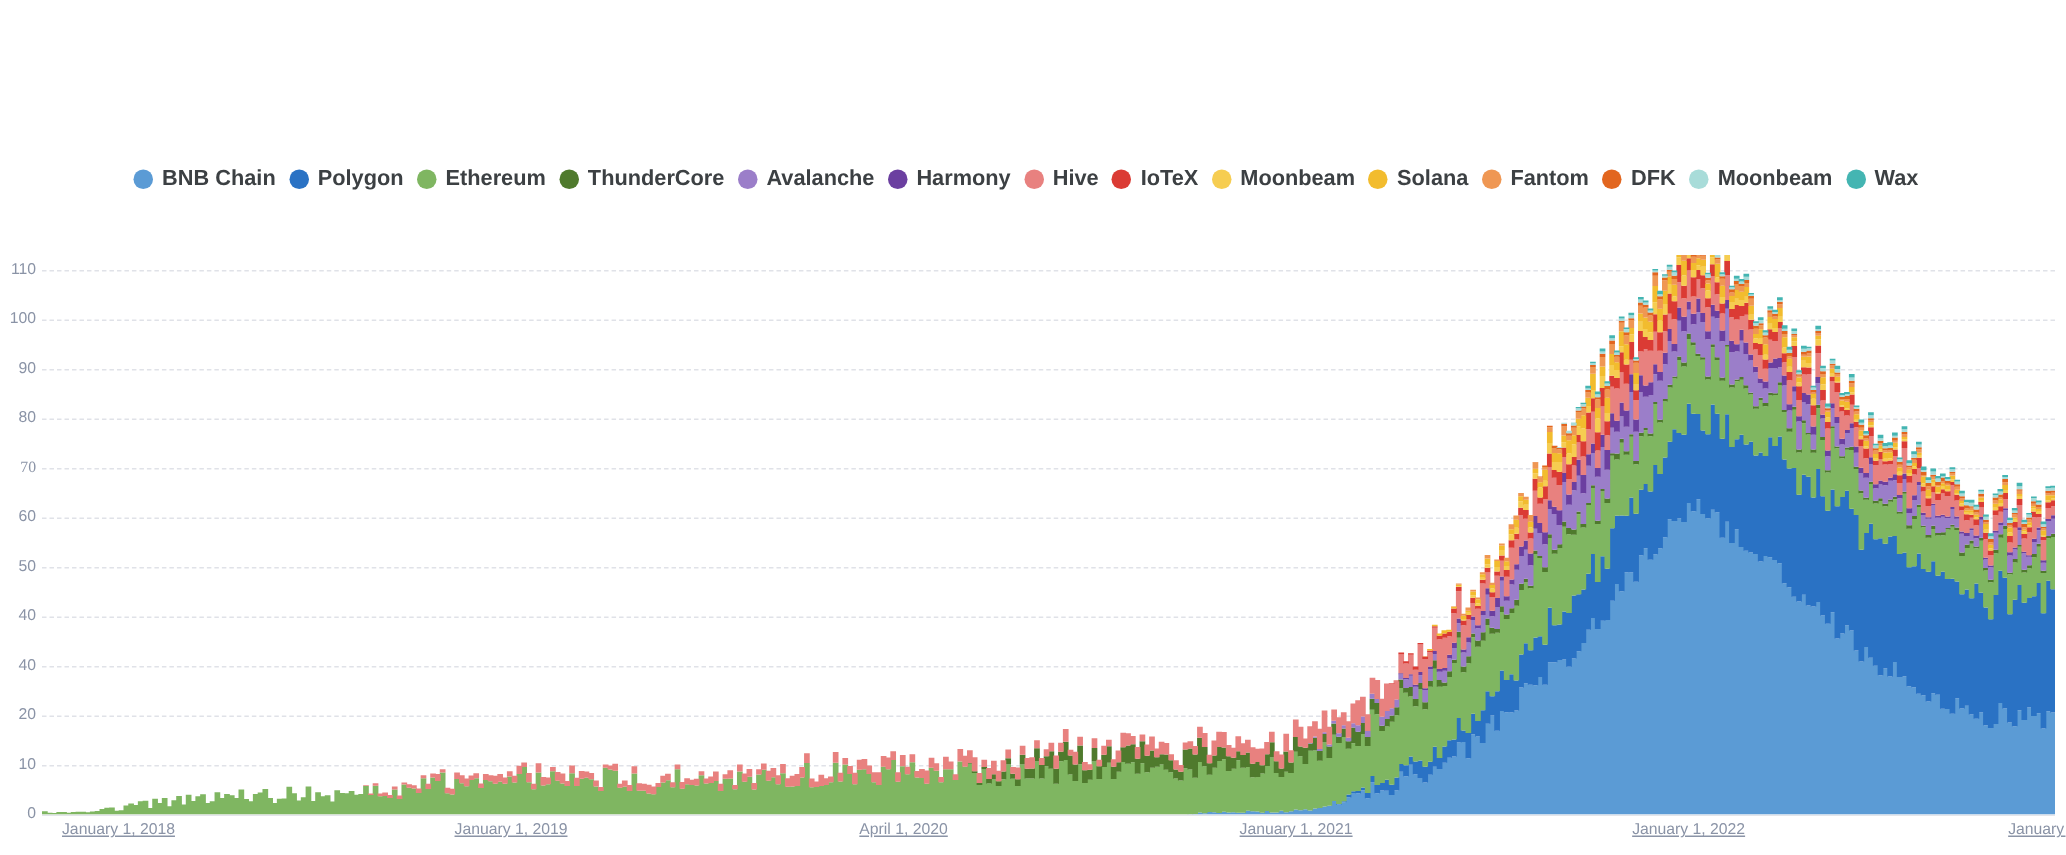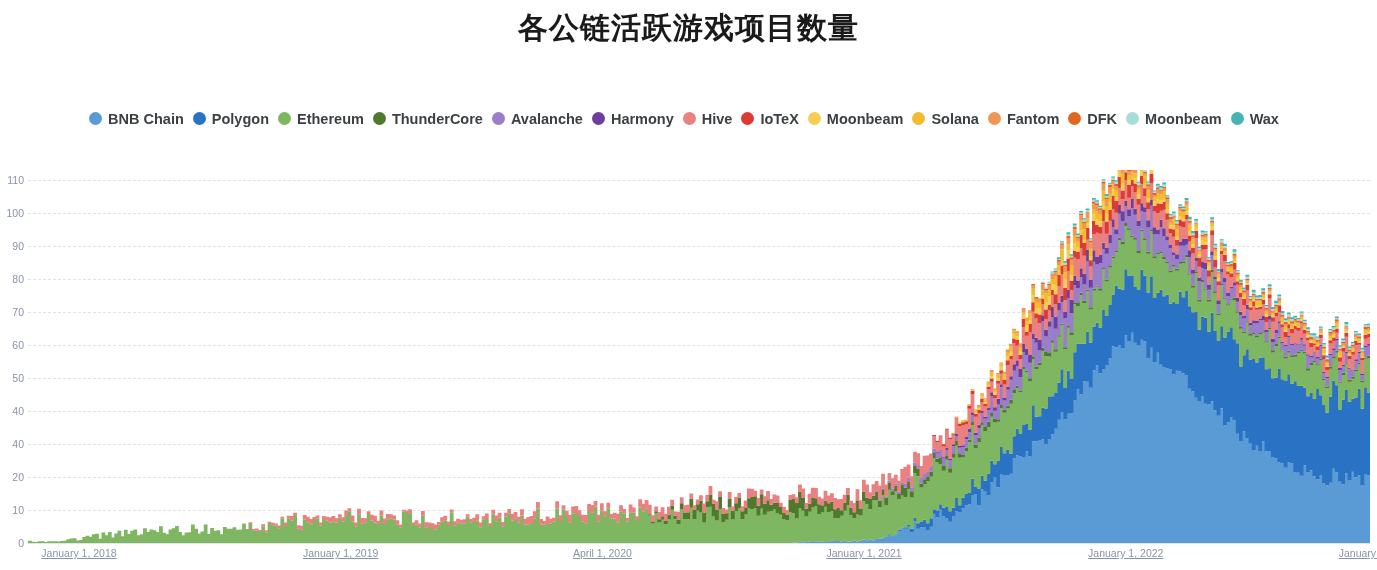--- a/index.html
+++ b/index.html
@@ -44,21 +44,21 @@
     display: flex;
     flex-direction: row;
     align-items: center;
     justify-content: center;
     flex-wrap: nowrap;
     white-space: nowrap;
   }
   .legend-item {
     display: flex;
     flex-direction: row;
-    align-items: flex-start;
+    align-items: flex-end;
     margin: 0 9px 0 0;
     cursor: pointer;
   }
   .legend-swatch {
     width: 13px;
     height: 13px;
     border-radius: 50%;
     margin-right: 6px;
     flex: 0 0 auto;
   }
@@ -137,21 +137,20 @@
     white-space: nowrap;
     line-height: 14px;
     text-decoration: underline;
   }
 </style>
 </head>
 <body>
 
 <div id="chart-root">
 
-  <div id="chart-title">各公链活跃游戏项目数量</div>
 
   <div id="legend">
       <div class="legend-item">
         <span class="legend-swatch" style="background: rgb(91, 155, 213);"></span>
         <span class="legend-label">BNB Chain</span>
       </div>
       <div class="legend-item">
         <span class="legend-swatch" style="background: rgb(42, 114, 196);"></span>
         <span class="legend-label">Polygon</span>
       </div>
@@ -206,21 +205,21 @@
     </div>
 
   <div id="y-axis">
       <div class="y-tick" style="top: 373px;">0</div>
       <div class="y-tick" style="top: 339.991px;">10</div>
       <div class="y-tick" style="top: 306.982px;">20</div>
       <div class="y-tick" style="top: 273.973px;">40</div>
       <div class="y-tick" style="top: 240.965px;">40</div>
       <div class="y-tick" style="top: 207.956px;">50</div>
       <div class="y-tick" style="top: 174.947px;">60</div>
-      <div class="y-tick" style="top: 141.938px;">70</div>
+      <div class="y-tick" style="top: 141.938px; font-family: Liberation Serif, serif;">70</div>
       <div class="y-tick" style="top: 108.929px;">80</div>
       <div class="y-tick" style="top: 75.9204px;">90</div>
       <div class="y-tick" style="top: 42.9115px;">100</div>
       <div class="y-tick" style="top: 9.90265px;">110</div>
     </div>
 
   <div id="plot-area">
     <div id="grid-layer">
         <div class="gridline baseline" style="top: 373px;"></div>
         <div class="gridline" style="top: 339.991px;"></div>

